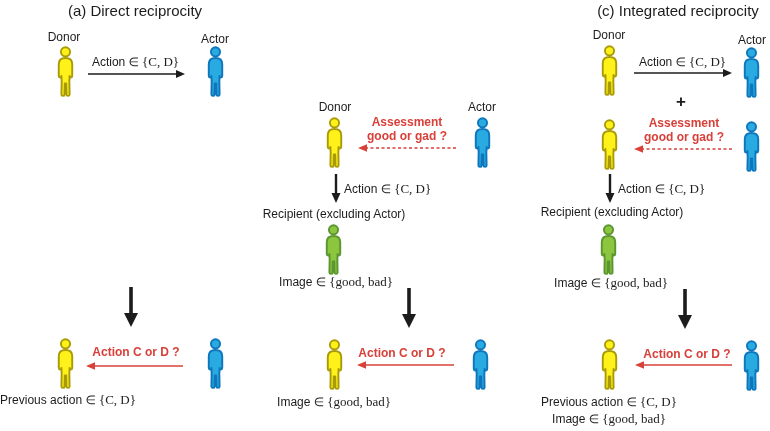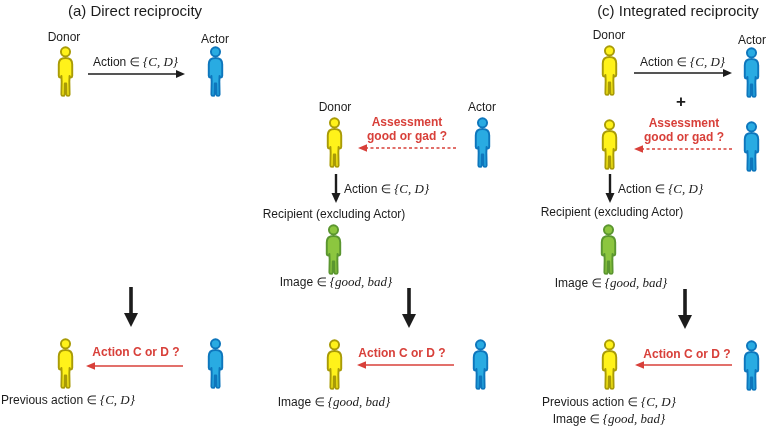--- a/index.html
+++ b/index.html
@@ -6,21 +6,21 @@
   .canvas {
     position:relative; width:770px; height:431px; background:#ffffff;
     font-family:"Liberation Sans", sans-serif; overflow:hidden;
     color:var(--black);
     padding-left:8px;
   }
   .lbl { position:absolute; font-size:12px; color:var(--black); text-align:center; white-space:nowrap; }
   .title { font-size:15px; }
   .red-lbl { position:absolute; font-size:12px; font-weight:bold; color:var(--red); text-align:center; white-space:nowrap; }
   .assess { line-height:14px; }
-  .mset { font-family:"Liberation Serif","DejaVu Serif",serif; font-style:italic; font-size:13px; margin-left:3px; }
+  .mset { font-family:"Liberation Serif","DejaVu Serif",serif; font-size:13px; margin-left:3px; }
   .plus { font-size:17px; font-weight:bold; }
   .left-align { text-align:left; }
 
   .person { position:absolute; width:25px; height:53px; }
   .person svg { display:block; width:100%; height:100%; overflow:visible; }
   .person .pfill { stroke-width:4; stroke-linejoin:round; }
   .person.yellow .pfill { fill:var(--yellow-fill); stroke:var(--yellow-stroke); }
   .person.blue   .pfill { fill:var(--blue-fill);   stroke:var(--blue-stroke); }
   .person.green  .pfill { fill:var(--green-fill);  stroke:var(--green-stroke); }
 

